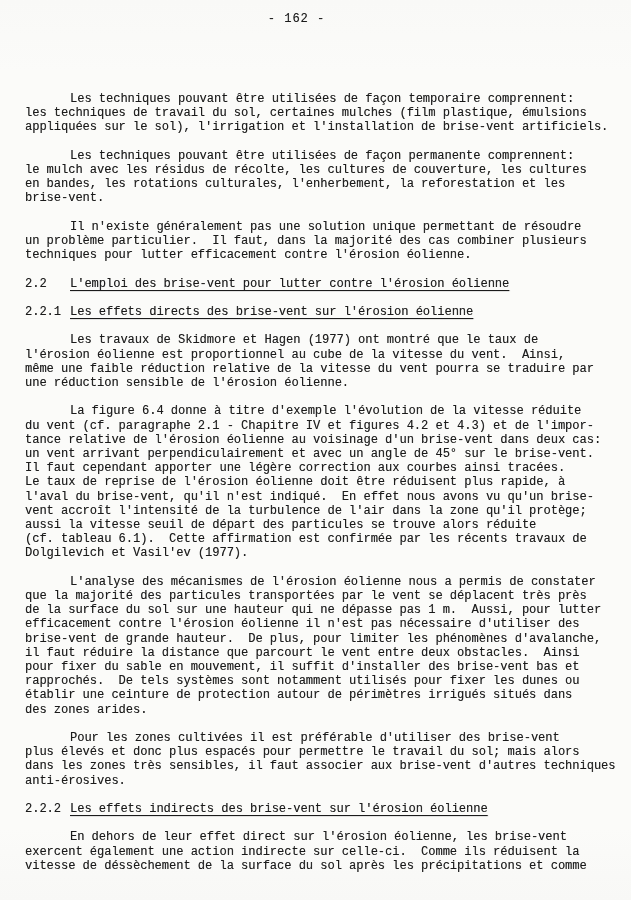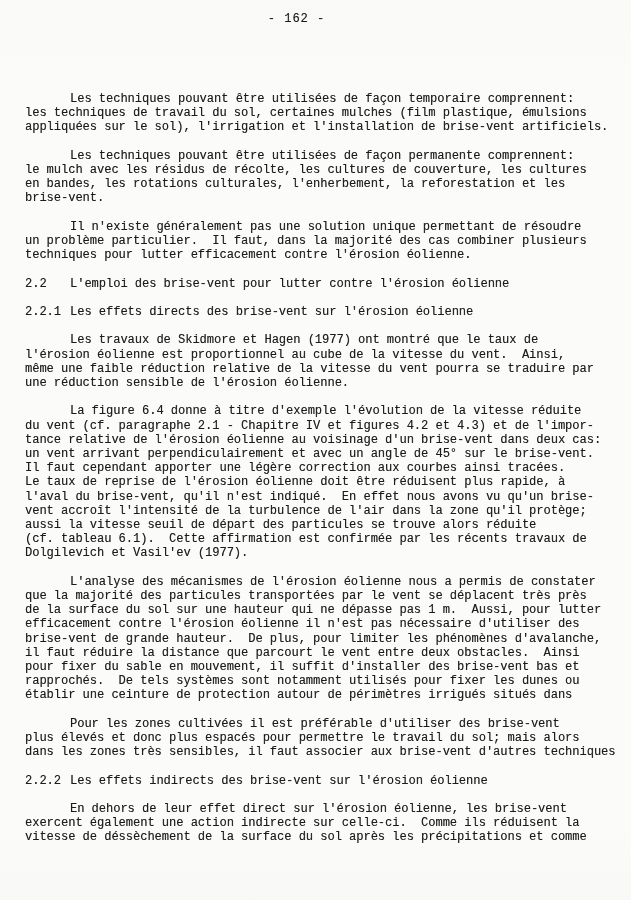--- a/index.html
+++ b/index.html
@@ -40,20 +40,21 @@
   .heading {
     margin: 0 0 14.2px 0;
     white-space: pre;
     line-height: 14.2px;
   }
   .heading .num {
     display: inline-block;
     width: 45px;
   }
   .heading .title {
+    text-decoration: underline;
     text-decoration-thickness: 1px;
     text-underline-offset: 3px;
   }
 </style>
 </head>
 <body>
 
 <div class="page">
   <div class="page-number">- 162 -</div>
   <div class="doc-body" id="doc-body">
@@ -97,25 +98,27 @@
       <div class="block">
         <div class="line indent">L'analyse des mécanismes de l'érosion éolienne nous a permis de constater</div>
         <div class="line">que la majorité des particules transportées par le vent se déplacent très près</div>
         <div class="line">de la surface du sol sur une hauteur qui ne dépasse pas 1 m.  Aussi, pour lutter</div>
         <div class="line">efficacement contre l'érosion éolienne il n'est pas nécessaire d'utiliser des</div>
         <div class="line">brise-vent de grande hauteur.  De plus, pour limiter les phénomènes d'avalanche,</div>
         <div class="line">il faut réduire la distance que parcourt le vent entre deux obstacles.  Ainsi</div>
         <div class="line">pour fixer du sable en mouvement, il suffit d'installer des brise-vent bas et</div>
         <div class="line">rapprochés.  De tels systèmes sont notamment utilisés pour fixer les dunes ou</div>
         <div class="line">établir une ceinture de protection autour de périmètres irrigués situés dans</div>
+        <div class="line">des zones arides.</div>
       </div>
       <div class="block">
         <div class="line indent">Pour les zones cultivées il est préférable d'utiliser des brise-vent</div>
         <div class="line">plus élevés et donc plus espacés pour permettre le travail du sol; mais alors</div>
         <div class="line">dans les zones très sensibles, il faut associer aux brise-vent d'autres techniques</div>
+        <div class="line">anti-érosives.</div>
       </div>
       <div class="heading"><span class="num">2.2.2</span><span class="title">Les effets indirects des brise-vent sur l'érosion éolienne</span></div>
       <div class="block">
         <div class="line indent">En dehors de leur effet direct sur l'érosion éolienne, les brise-vent</div>
         <div class="line">exercent également une action indirecte sur celle-ci.  Comme ils réduisent la</div>
         <div class="line">vitesse de déssèchement de la surface du sol après les précipitations et comme</div>
       </div>
     </div>
 </div>
 

